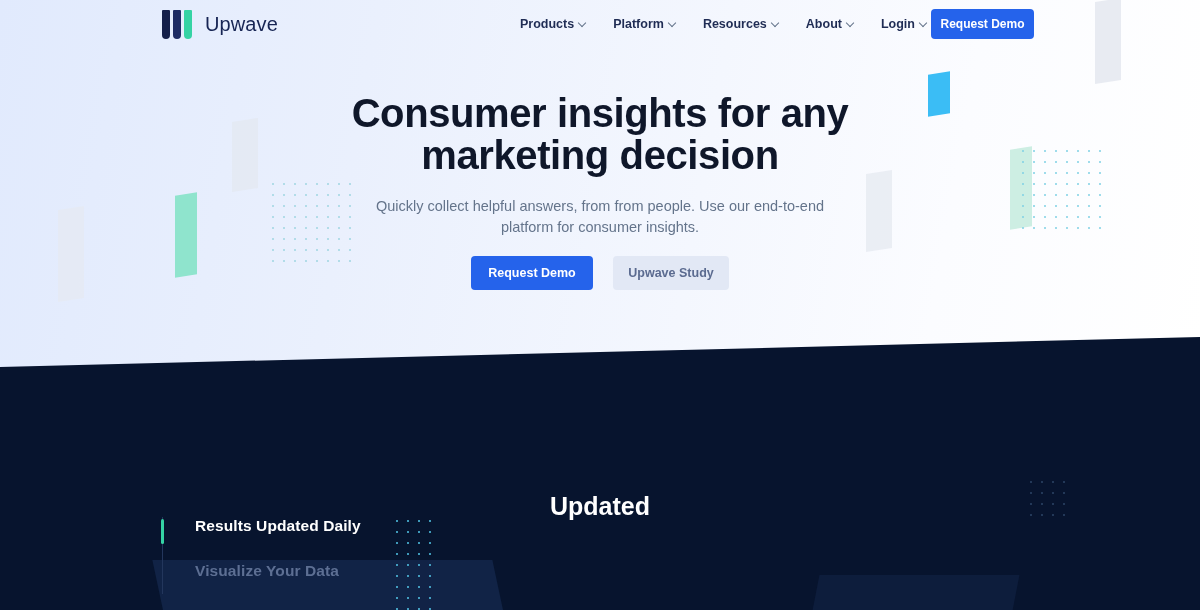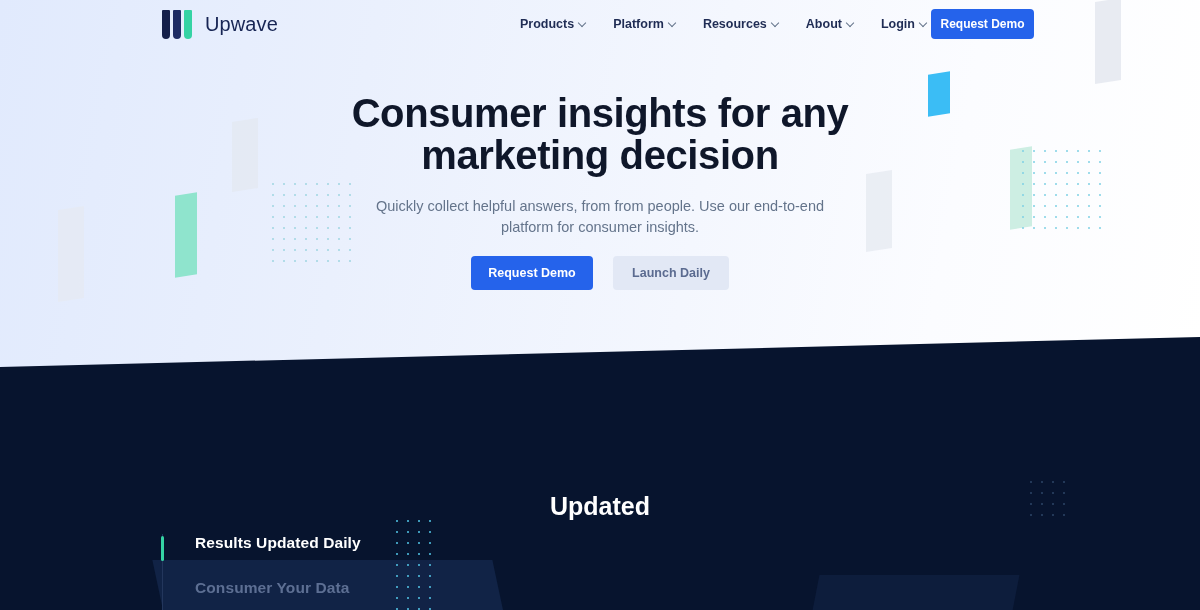--- a/index.html
+++ b/index.html
@@ -125,21 +125,21 @@
     position:absolute; left:800px; top:575px;
     width:200px; height:200px; background:#0e1e3e;
     transform:skewX(-11deg); opacity:.9;
   }
   #features-title {
     position:absolute; left:0; top:492px; width:1200px;
     text-align:center; font-size:25px; font-weight:700; color:#ffffff;
     z-index:22;
   }
   #feature-list {
-    position:absolute; left:162px; top:534px; width:320px; z-index:22;
+    position:absolute; left:162px; top:517px; width:320px; z-index:22;
   }
   #feature-rail {
     position:absolute; left:0px; top:0px; width:1px; height:77px;
     background:#23365c;
   }
   .feature-item {
     position:relative; padding-left:33px; cursor:pointer;
   }
   .feature-item .bar {
     position:absolute; left:-1px; top:2px; width:3px; height:25px;
@@ -368,30 +368,30 @@
 <div id="feature-list">
   <div id="feature-rail"></div>
 
   <div id="feature-item-1" class="feature-item active">
     <span class="bar"></span>
     <span class="label">Results Updated Daily</span>
   </div>
 
   <div id="feature-item-2" class="feature-item inactive">
     
-    <span class="label">Consumer Your Data</span>
+    <span class="label">Visualize Your Data</span>
   </div>
 </div>
 
 <div id="hero-content">
   <h1 id="hero-title">Consumer insights for any marketing decision</h1>
   <p id="hero-sub">Quickly collect helpful answers, from from people. Use our end-to-end platform for consumer insights.</p>
   <div id="hero-buttons">
     <button class="btn" id="btn-request-demo">Request Demo</button>
-    <button class="btn" id="btn-launch-study">Launch Daily</button>
+    <button class="btn" id="btn-launch-study">Upwave Study</button>
   </div>
 </div>
 
 <nav id="navbar">
   <div id="brand">
     <span class="logo-mark">
       <span class="b1"></span>
         <span class="b2"></span>
         <span class="b3"></span>
     </span>

